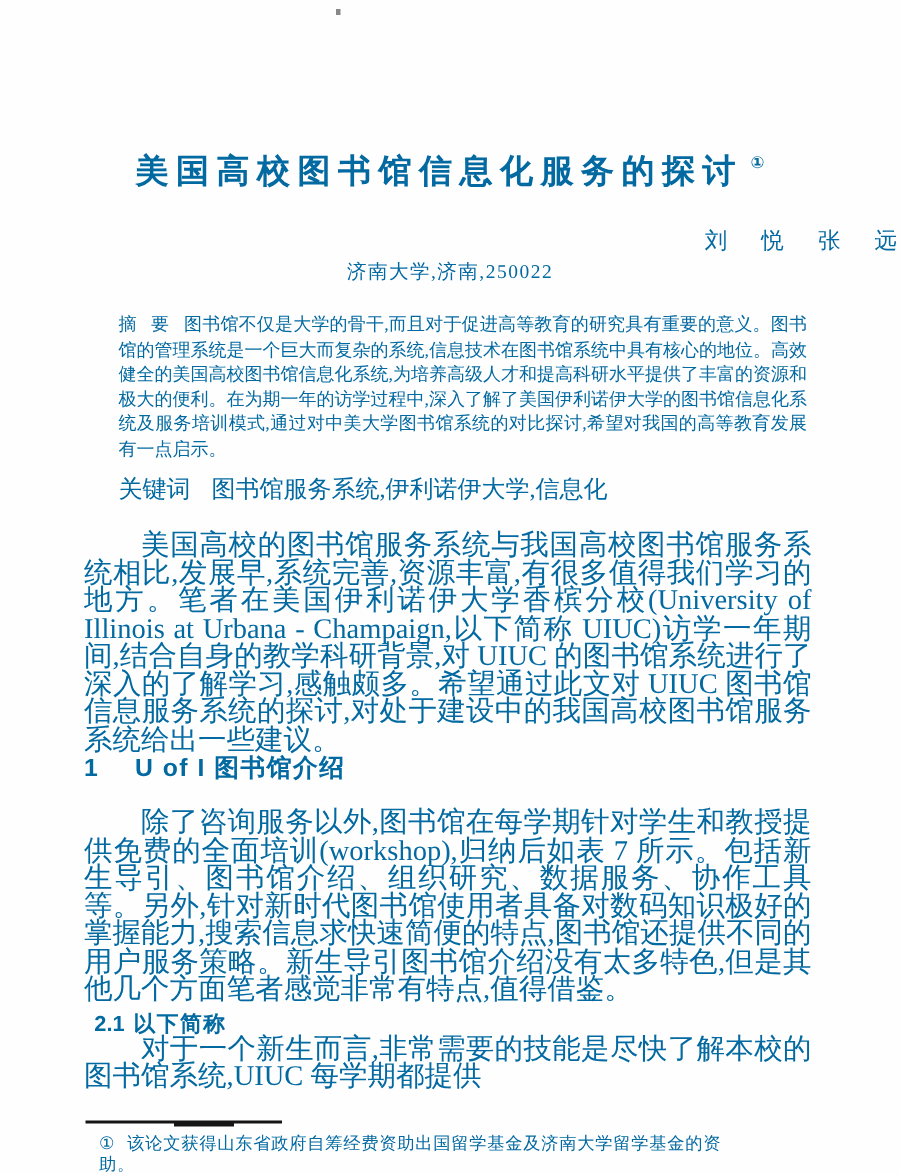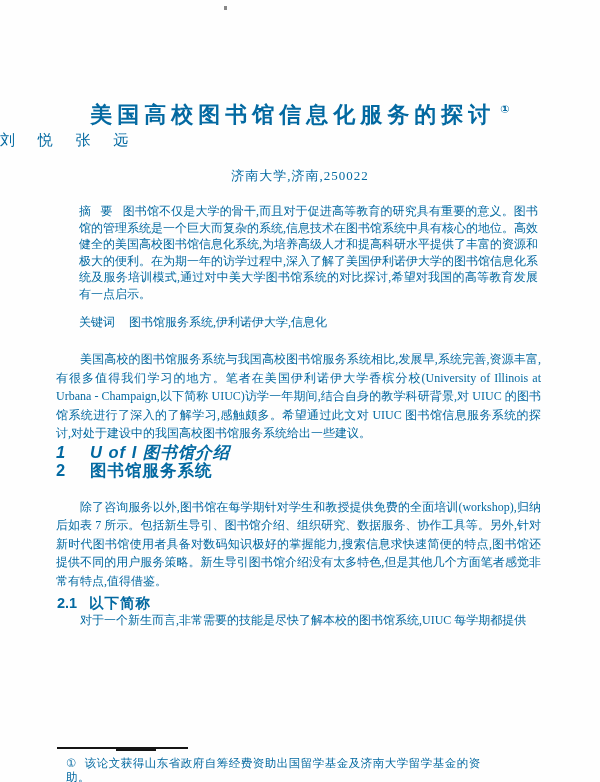--- a/index.html
+++ b/index.html
@@ -21,69 +21,69 @@
     font-weight:bold;
     font-size:22px;line-height:26px;
     letter-spacing:5px;
     white-space:nowrap;
   }
   .title sup{
     font-size:11px;letter-spacing:0;
     vertical-align:9px;margin-left:5px;
   }
   .authors{
-    margin-top:4px;text-align:left;
+    margin-top:26px;text-align:right;
     font-size:15px;line-height:16px;
     word-spacing:15px;letter-spacing:2px;
   }
   .affiliation{
-    margin-top:20px;text-align:center;
+    margin-top:4px;text-align:center;
     font-size:13px;line-height:15px;letter-spacing:1px;
   }
   p{margin:0;}
   .abstract{
     margin:20px 62px 0 79px;
     font-size:12px;line-height:16.5px;
     text-align:justify;
   }
   .lbl{
     font-family:"Liberation Sans","DejaVu Sans",sans-serif;
     font-weight:normal;
     word-spacing:6px;
     margin-right:10px;
   }
   .keywords{
     margin:12px 62px 0 79px;
-    font-size:12px;line-height:16px;
+    font-size:16px;line-height:16px;
   }
   .keywords .lbl{word-spacing:0;margin-right:14px;}
   .body{
     margin-left:56px;margin-right:59px;
-    font-size:12px;line-height:18.5px;
+    font-size:19px;line-height:18.5px;
     text-align:justify;
     text-indent:2em;
   }
   .p-intro{margin-top:20px;}
   .p-sec{margin-top:19px;}
   h2.sec{
     margin:0 0 0 56px;
     font-family:"Liberation Sans","DejaVu Sans",sans-serif;
     font-size:16.5px;line-height:18px;font-weight:bold;
     letter-spacing:1px;
   }
-  .sec-1{margin-top:20px;font-style:italic;}
+  .sec-1{margin-top:20px;}
   .sec-2{margin-top:13px;}
   h3.subsec{
     margin:5px 0 0 57px;
     font-family:"Liberation Sans","DejaVu Sans",sans-serif;
     font-size:14.5px;line-height:16px;font-weight:bold;
     letter-spacing:1px;
   }
   .secnum{display:inline-block;min-width:34px;letter-spacing:0;}
-  h3 .secnum{min-width:32px;font-weight:bold;}
+  h3 .secnum{min-width:32px;font-weight:bold;text-align:center;}
   .p-last{}
   .footnote-rule{
     position:absolute;left:57px;top:747px;
     width:131px;height:2px;background:#151515;
   }
   .footnote-rule-blob{
     position:absolute;left:116px;top:748px;
     width:40px;height:3px;background:#151515;
   }
   .footnote{
@@ -109,21 +109,20 @@
 
   <p class="abstract"><span class="lbl">摘 要</span><span>图书馆不仅是大学的骨干,而且对于促进高等教育的研究具有重要的意义。图书馆的管理系统是一个巨大而复杂的系统,信息技术在图书馆系统中具有核心的地位。高效健全的美国高校图书馆信息化系统,为培养高级人才和提高科研水平提供了丰富的资源和极大的便利。在为期一年的访学过程中,深入了解了美国伊利诺伊大学的图书馆信息化系统及服务培训模式,通过对中美大学图书馆系统的对比探讨,希望对我国的高等教育发展有一点启示。</span></p>
 
   <p class="keywords"><span class="lbl">关键词</span><span>图书馆服务系统,伊利诺伊大学,信息化</span></p>
 
   <p class="body p-intro">美国高校的图书馆服务系统与我国高校图书馆服务系统相比,发展早,系统完善,资源丰富,有很多值得我们学习的地方。笔者在美国伊利诺伊大学香槟分校(University of Illinois at Urbana - Champaign,以下简称 UIUC)访学一年期间,结合自身的教学科研背景,对 UIUC 的图书馆系统进行了深入的了解学习,感触颇多。希望通过此文对 UIUC 图书馆信息服务系统的探讨,对处于建设中的我国高校图书馆服务系统给出一些建议。</p>
 
   <h2 class="sec sec-1"><span class="secnum">1</span><span>U of I 图书馆介绍</span></h2>
 
 
-  <h2 class="sec sec-2"><span class="secnum">2</span><span>图书馆服务系统</span></h2>
 
   <p class="body p-sec">除了咨询服务以外,图书馆在每学期针对学生和教授提供免费的全面培训(workshop),归纳后如表 7 所示。包括新生导引、图书馆介绍、组织研究、数据服务、协作工具等。另外,针对新时代图书馆使用者具备对数码知识极好的掌握能力,搜索信息求快速简便的特点,图书馆还提供不同的用户服务策略。新生导引图书馆介绍没有太多特色,但是其他几个方面笔者感觉非常有特点,值得借鉴。</p>
 
   <h3 class="subsec"><span class="secnum">2.1</span><span>以下简称</span></h3>
 
   <p class="body p-last">对于一个新生而言,非常需要的技能是尽快了解本校的图书馆系统,UIUC 每学期都提供</p>
 
   <div class="footnote-rule"></div>
   <div class="footnote-rule-blob"></div>
 

